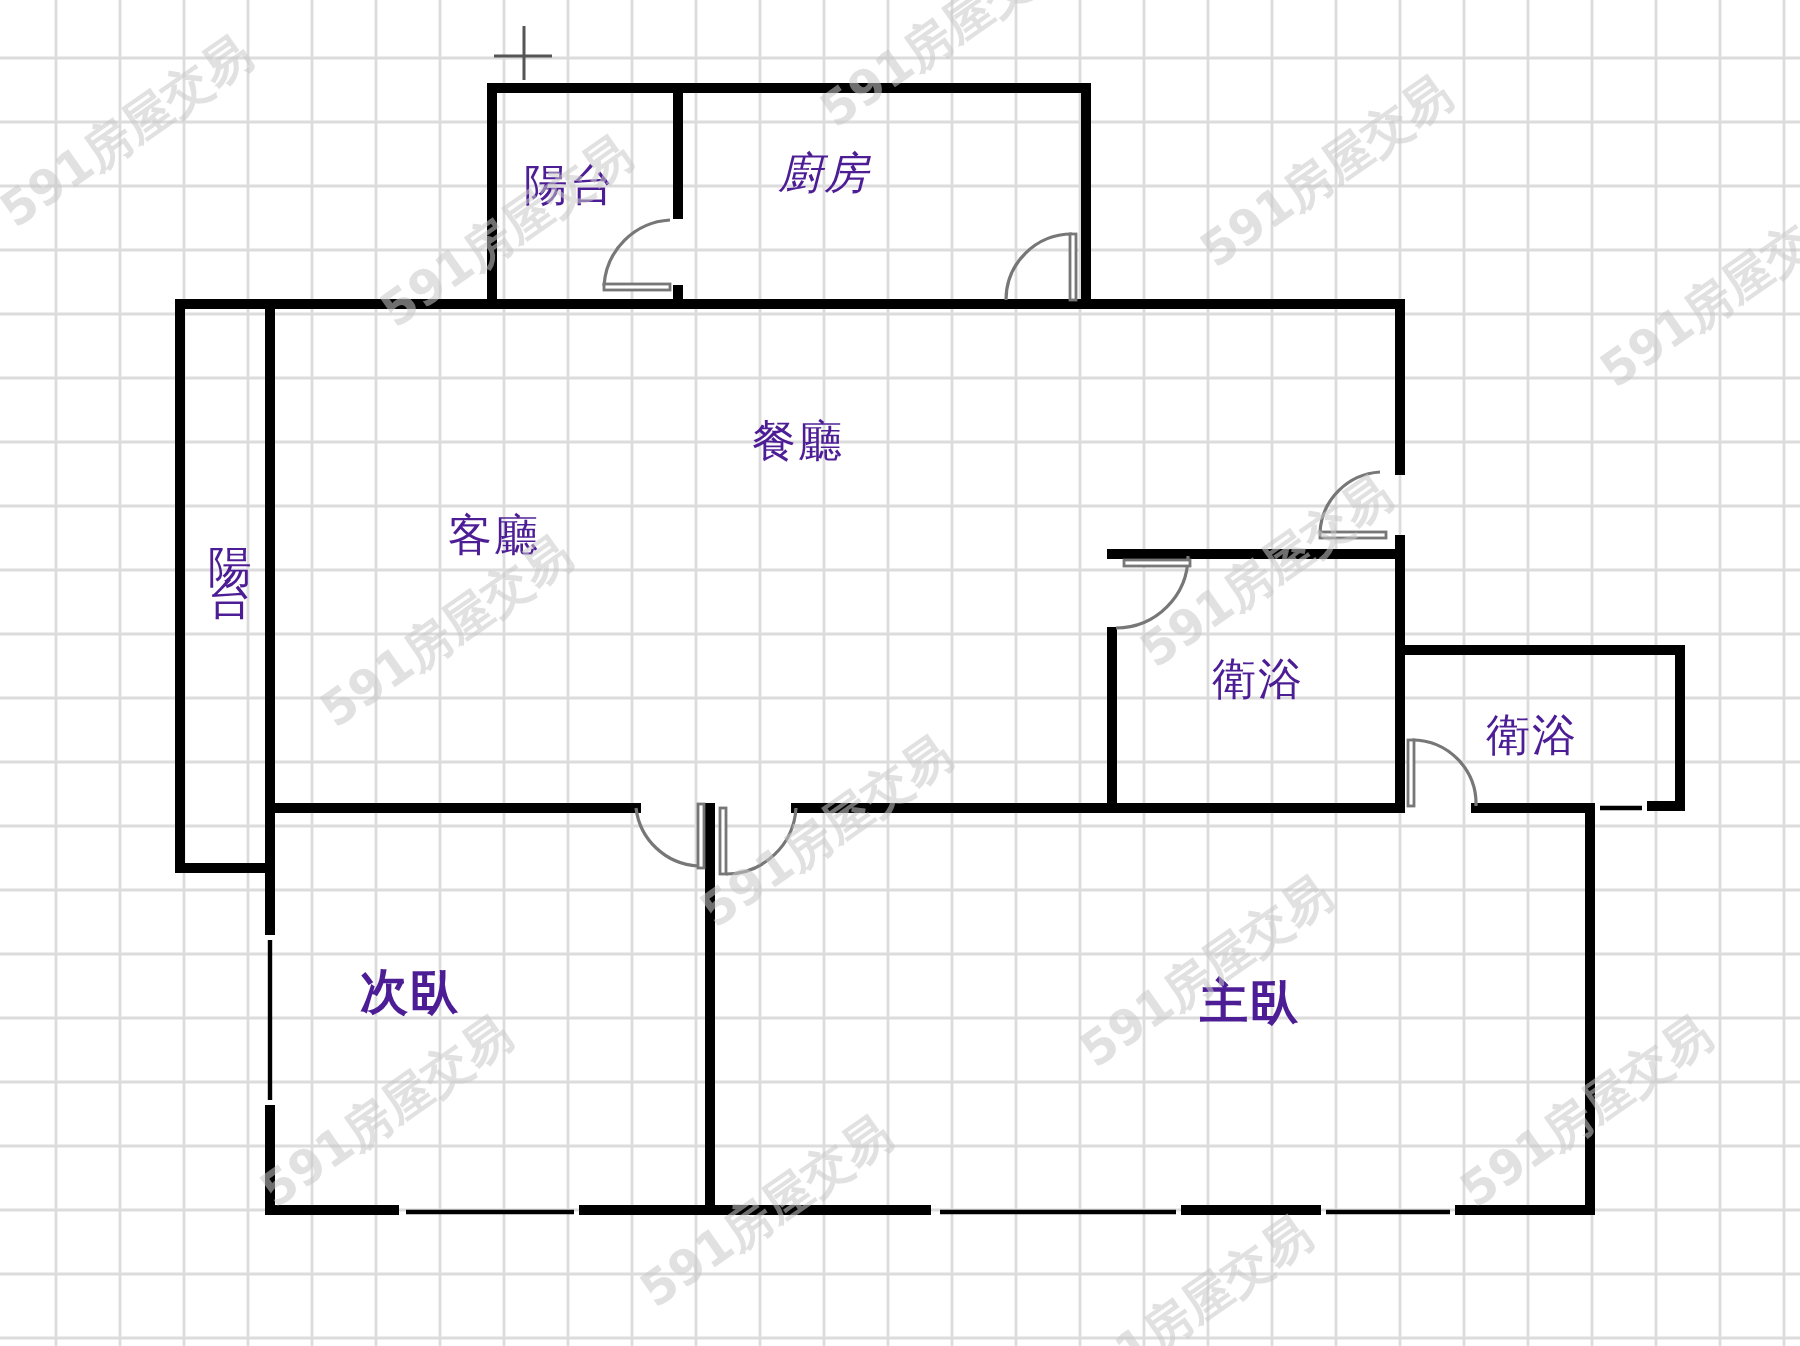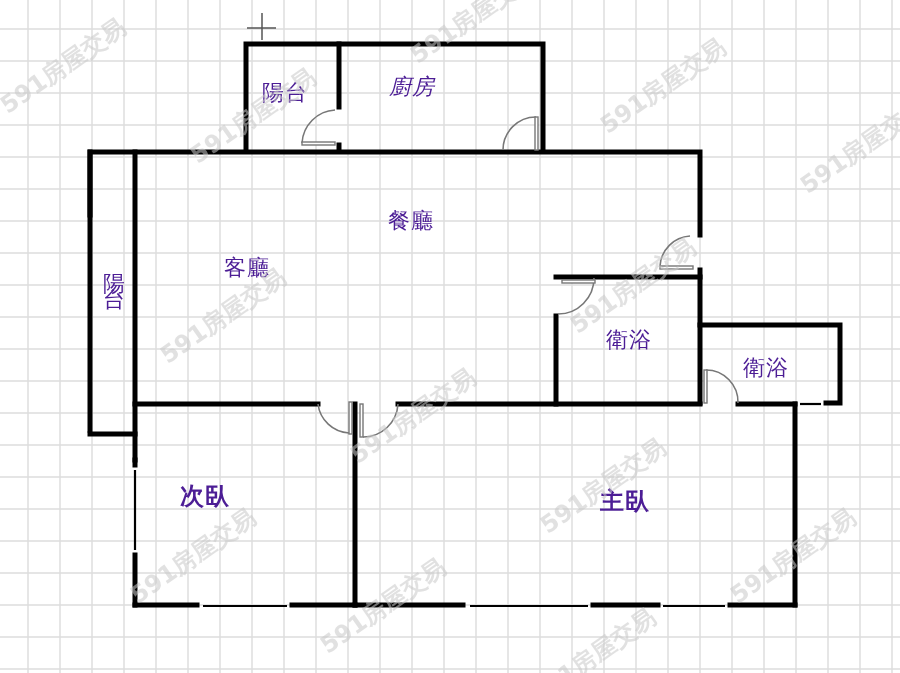--- a/index.html
+++ b/index.html
@@ -141,21 +141,21 @@
     <path class="door-arc" d="M706 370 A32 32 0 0 1 738 403"></path>
     <rect class="door-leaf" x="704" y="370" width="3" height="33"></rect>
 
     <line x1="247" y1="28" x2="276" y2="28" stroke="#555" stroke-width="1.5"></line>
     <line x1="262" y1="13" x2="262" y2="40" stroke="#555" stroke-width="1.5"></line>
   </g>
 </svg>
 
 <div class="room-label lbl-md" style="left:262px;top:78px;">陽台</div>
 <div class="room-label lbl-md" style="left:389px;top:72px;font-style:italic;">廚房</div>
-<div class="room-label lbl-md" style="left:376px;top:206px;margin-left:12px;">餐廳</div>
+<div class="room-label lbl-md" style="left:376px;top:206px;">餐廳</div>
 <div class="room-label lbl-md" style="left:206px;top:253px;margin-left:18px;">客廳</div>
 <div class="room-label lbl-vert" style="left:99px;top:256px;">陽台</div>
 <div class="room-label lbl-md" style="left:606px;top:325px;">衛浴</div>
 <div class="room-label lbl-md" style="left:743px;top:353px;">衛浴</div>
 <div class="room-label lbl-lg" style="left:180px;top:480px;">次臥</div>
 <div class="room-label lbl-lg" style="left:556px;top:485px;margin-left:44px;">主臥</div>
 
 <div class="watermark" style="left:-10px;top:50px;">591房屋交易</div>
 <div class="watermark" style="left:400px;top:0px;">591房屋交易</div>
 <div class="watermark" style="left:590px;top:70px;">591房屋交易</div>

